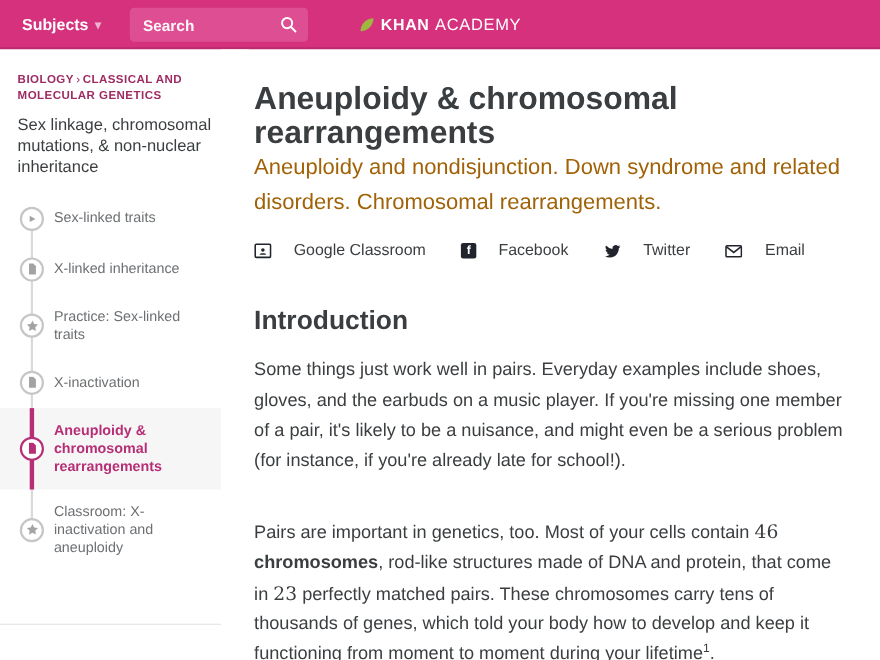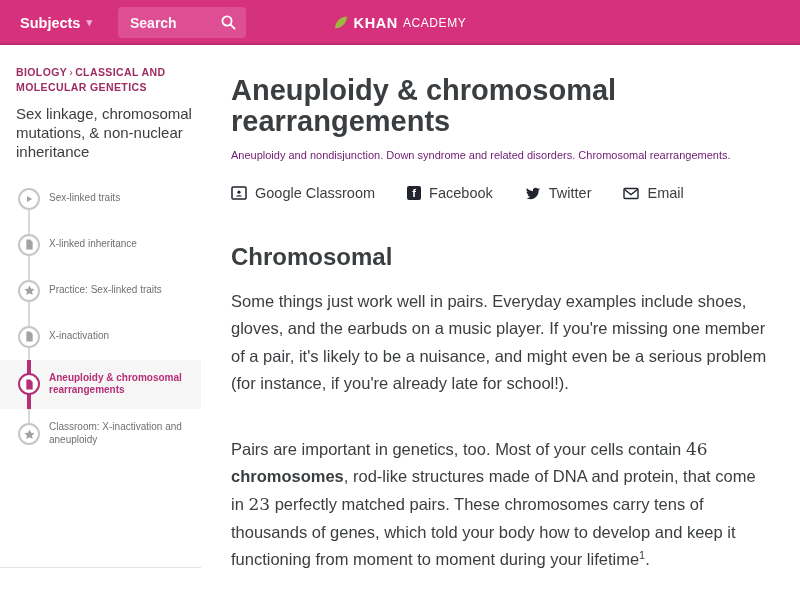--- a/index.html
+++ b/index.html
@@ -6,65 +6,65 @@
   html,body { width:800px; height:600px; overflow:hidden; background:#fff;
               font-family:"Liberation Sans", sans-serif; color:#3b3e40; }
 
   
   .topbar { position:relative; height:45px; background:#d5317d; display:flex;
             align-items:center; box-shadow:inset 0 -2px 0 rgba(0,0,0,.12); }
   .subjects { display:flex; align-items:center; gap:6px; margin-left:20px;
               color:#fff; font-size:14.5px; font-weight:600; cursor:pointer;justify-content:center; }
   .subjects .caret { color:#efb3d0; font-size:11px; }
   .searchwrap { position:relative; margin-left:26px; }
-  .searchwrap input { width:128px; height:31px; background:#dd4f92; border:none;
+  .searchwrap input { width:162px; height:31px; background:#dd4f92; border:none;
               border-radius:4px; padding:0 36px 0 12px; color:#0f172a;
               font-size:14px; font-weight:600; outline:none;
               font-family:"Liberation Sans", sans-serif; }
   .searchwrap input::placeholder { color:#fff; opacity:.95; }
   .search-icon { position:absolute; right:9px; top:7px; }
   .logo { position:absolute; left:50%; transform:translateX(-50%); display:flex;
           align-items:center; gap:5px; color:#fff; }
   .logo .khan { font-size:14.5px; font-weight:700; letter-spacing:.6px; }
-  .logo .academy { font-size:12px; font-weight:300; letter-spacing:.6px; }
+  .logo .academy { font-size:15px; font-weight:300; letter-spacing:.6px; }
 
   
   .sidebar { position:absolute; top:45px; left:0; bottom:0; width:226px;
              background:#fff; border-right:1px solid #e5e5e5; display:flex;
              flex-direction:column; }
   .crumb { padding:20px 16px 0 16px; font-size:10.5px; font-weight:700;
            letter-spacing:.4px; color:#9e2b62; line-height:1.45; }
   .crumb .sep { font-weight:400; padding:0 2px; }
   .side-title { padding:10px 16px 4px 16px; font-size:15px; font-weight:400;
                 color:#3b3e40; line-height:1.25; }
   .lesson-list { position:relative; margin-top:10px; }
   .lesson-line { position:absolute; left:28px; top:22px; bottom:30px; width:2px;
                  background:#d9d9d9; }
   .lesson { position:relative; display:flex; align-items:center; gap:9px;
             padding:12px 12px 12px 18px; cursor:pointer; }
   .lesson .bullet { position:relative; z-index:2; flex:0 0 auto; width:22px; height:22px;
             border:2px solid #c6c6c6; border-radius:50%; background:#fff;
             display:flex; align-items:center; justify-content:center; color:#a3a3a3; }
-  .lesson .lbl { font-size:10px; color:#6d7073; line-height:1.28; max-width:140px; }
+  .lesson .lbl { font-size:13px; color:#6d7073; line-height:1.28; max-width:140px; }
   .lesson.active { background:#f6f6f6; }
   .lesson.active::before { content:""; position:absolute; left:27px; top:0;
             bottom:0; width:4px; background:#b62e76; z-index:1; }
   .lesson.active .bullet { border-color:#b62e76; color:#b62e76; }
   .lesson.active .lbl { color:#b62e76; font-weight:600; }
   .next-tut { margin-top:auto; border-top:1px solid #e3e3e3; padding:14px 16px 18px; }
 
   
   .main { position:absolute; top:45px; left:201px; right:0; bottom:0;
           padding:30px 30px 0 30px; background:#fff; }
   h1 { font-size:29px; line-height:1.06; font-weight:700; color:#3b3e40;
        max-width:520px; }
-  .subtitle { margin-top:11px; font-size:11px; line-height:1.6; color:#701a75;
+  .subtitle { font-size:20px; line-height:1.6; color:#a16207;
        max-width:545px; }
   .share-row { display:flex; align-items:center; gap:32px; margin-top:20px; }
-  .share-btn { display:flex; align-items:center; gap:8px; font-size:14.5px;
+  .share-btn { display:flex; align-items:center; gap:20px; font-size:14.5px;
        color:#3b3e40; cursor:pointer; }
   .fb-badge { width:14px; height:14px; background:#21242c; border-radius:2px;
        color:#fff; font-size:11px; font-weight:700; display:flex;
        align-items:flex-end; justify-content:center; line-height:13px; }
   h2 { margin-top:42px; font-size:24px; font-weight:700; color:#3b3e40; }
   .para { margin-top:17px; font-size:16.5px; line-height:1.66; color:#3b3e40;
        max-width:548px; }
   .para + .para { margin-top:37px; }
   .mnum { font-family:"DejaVu Serif", serif; font-size:17px; }
   .bold { font-weight:700; }
@@ -190,19 +190,19 @@
     </div>
     <div class="share-btn">
       <svg width="16" height="13" viewBox="0 0 16 12">
           <rect x="1" y="1" width="14" height="10" rx="1" fill="none" stroke="#21242c" stroke-width="1.4"></rect>
           <path d="M1.5 2L8 7l6.5-5" fill="none" stroke="#21242c" stroke-width="1.4"></path>
         </svg>
       <span>Email</span>
     </div>
   </div>
 
-  <h2>Chromosomal</h2>
+  <h2>Introduction</h2>
 
   <p class="para">Some things just work well in pairs. Everyday examples include shoes, gloves, and the earbuds on a music player. If you're missing one member of a pair, it's likely to be a nuisance, and might even be a serious problem (for instance, if you're already late for school!).</p>
 
   <p class="para"><span>Pairs are important in genetics, too. Most of your cells contain </span><span class="mnum">46</span><span> </span><span class="bold">chromosomes</span><span>, rod-like structures made of DNA and protein, that come in </span><span class="mnum">23</span><span> perfectly matched pairs. These chromosomes carry tens of thousands of genes, which told your body how to develop and keep it functioning from moment to moment during your lifetime</span><sup class="fn">1</sup><span>.</span></p>
 
 </div>
 
 </body></html>

